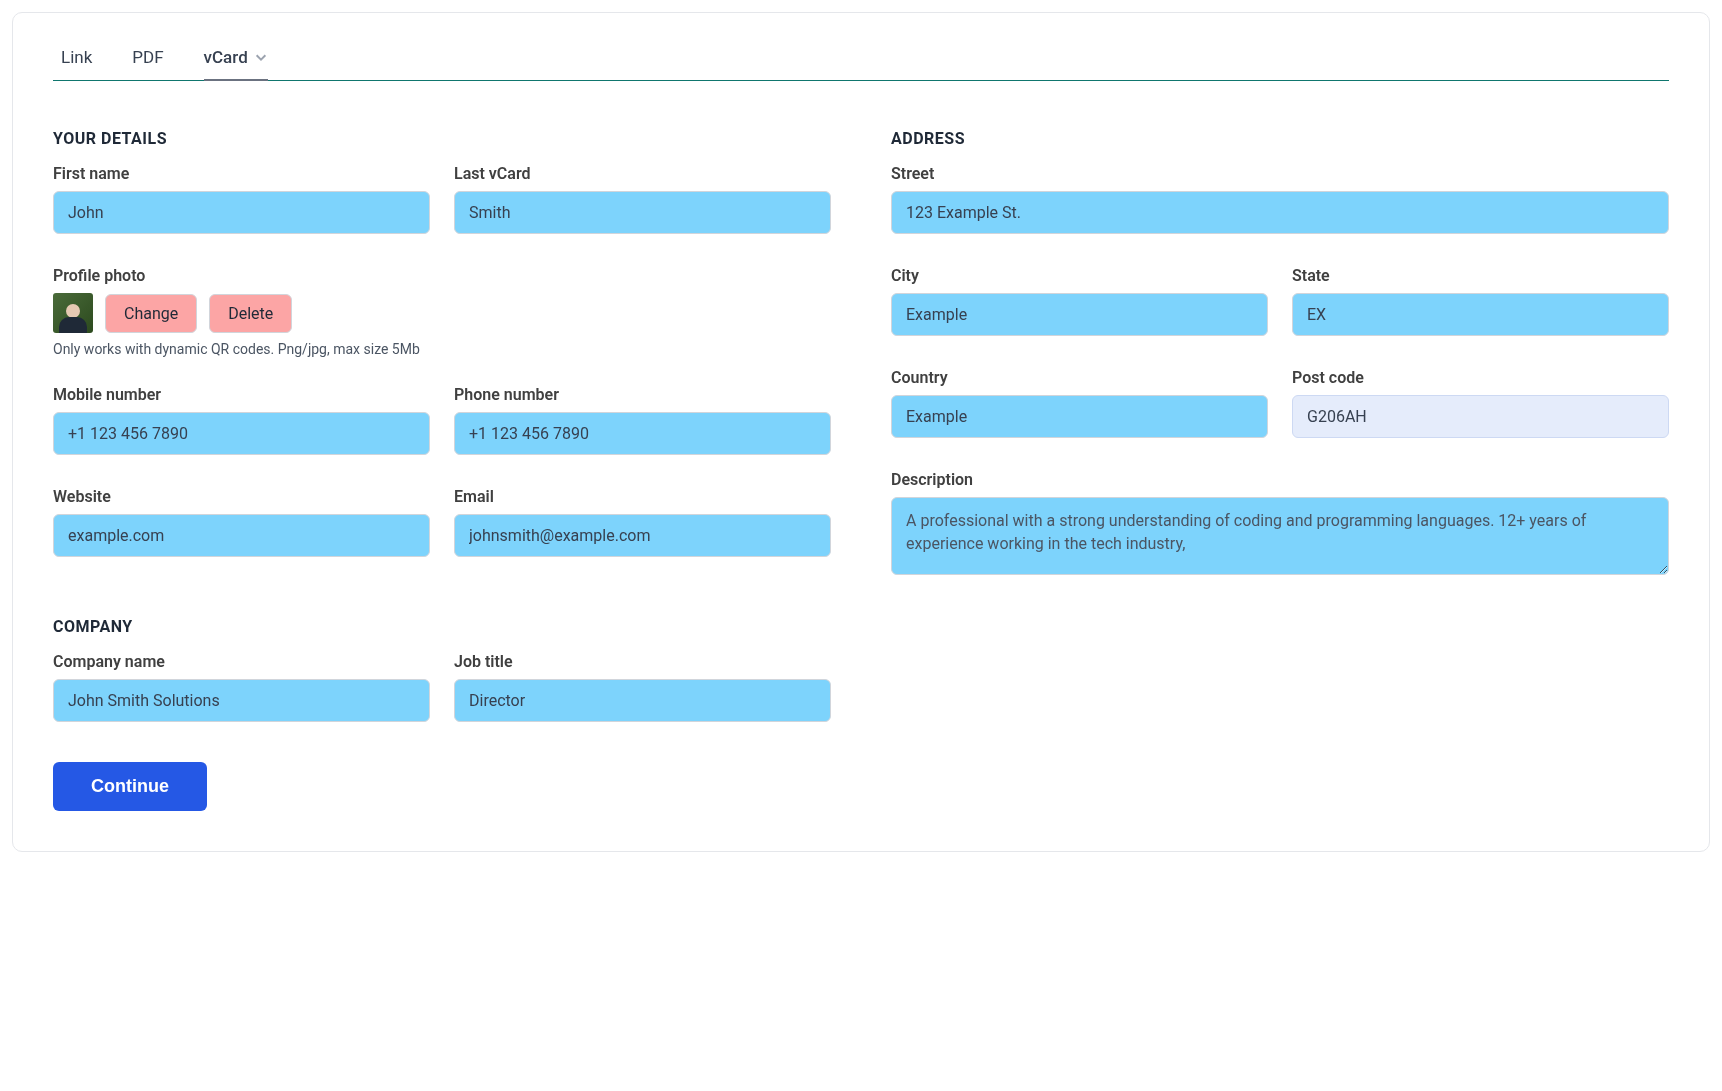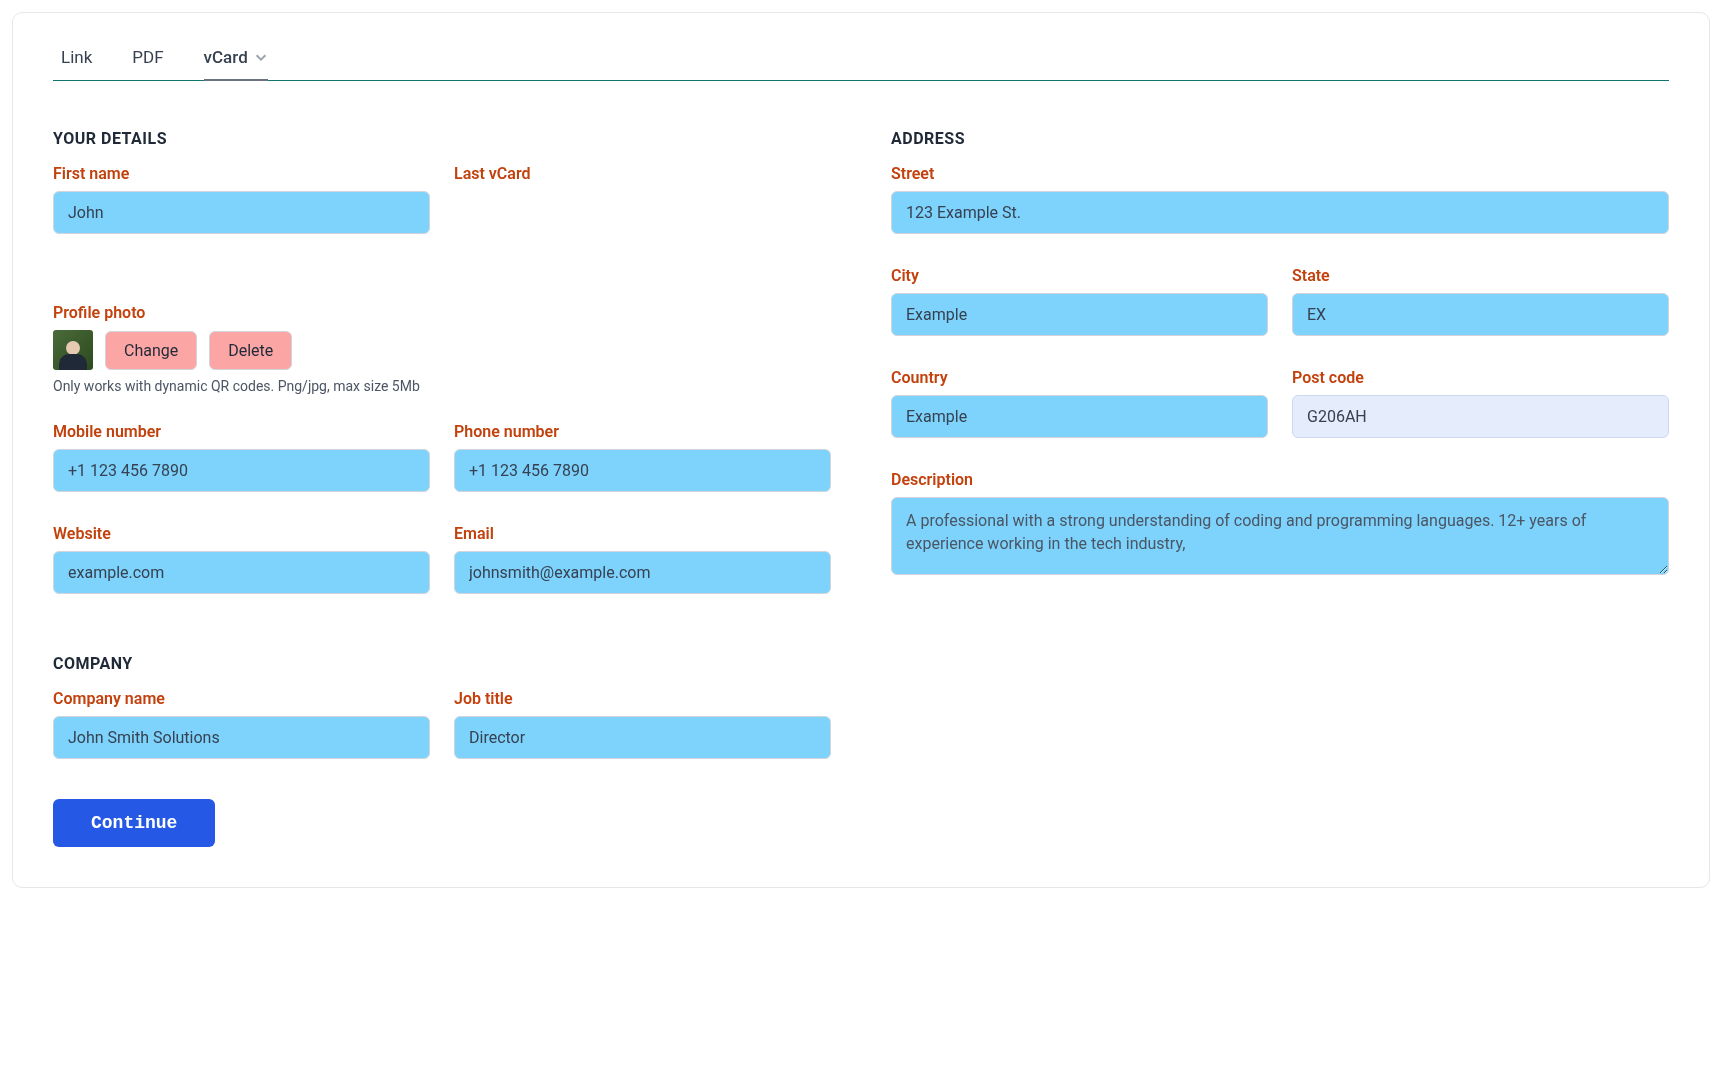--- a/index.html
+++ b/index.html
@@ -61,21 +61,21 @@
     .row2 {
       display: grid;
       grid-template-columns: 1fr 1fr;
       gap: 24px;
     }
     .field { margin-bottom: 32px; }
     .field label {
       display: block;
       font-size: 16px;
       font-weight: 600;
-      color: #c2410c;
+      color: #404040;
       margin-bottom: 8px;
     }
     .input, textarea {
       width: 100%;
       border: 1px solid #d1d5db;
       border-radius: 6px;
       padding: 11px 14px;
       font-size: 16px;
       color: #374151;
       font-family: inherit;
@@ -84,21 +84,21 @@
     .input.highlight {
       background: #e5ecfb;
       border-color: #cdd9f3;
     }
     textarea {
       height: 78px;
       resize: both;
       line-height: 1.45;
       color: #4b5563;
     }
-    .photo-block { margin-bottom: 8px; margin-top: 37px; }
+    .photo-block { margin-bottom: 8px; }
     .photo-row {
       display: flex;
       align-items: center;
       gap: 12px;
       margin-bottom: 8px;
     }
     .avatar {
       width: 40px;
       height: 40px;
       border-radius: 3px;
@@ -144,21 +144,21 @@
     .continue {
       margin-top: 8px;
       background: #2558e5;
       color: #fff;
       border: none;
       border-radius: 6px;
       padding: 14px 38px;
       font-size: 18px;
       font-weight: 600;
       cursor: pointer;
-      font-family: Liberation Mono, monospace;
+      font-family: Liberation Sans, sans-serif;
     }
   </style>
 </head>
 <body>
 
 <div class="card">
 
   <div class="tabs">
     <div class="tab">Link</div>
     <div class="tab">PDF</div>
@@ -175,20 +175,21 @@
     <div>
       <div class="section-title">YOUR DETAILS</div>
 
       <div class="row2">
         <div class="field">
           <label>First name</label>
           <input class="input" type="text" value="John" style="">
         </div>
         <div class="field">
           <label>Last vCard</label>
+          <input class="input" type="text" value="Smith" style="">
         </div>
       </div>
 
       <div class="field photo-block">
         <label>Profile photo</label>
         <div class="photo-row">
           <div class="avatar"></div>
           <button class="btn-sm">Change</button>
           <button class="btn-sm">Delete</button>
         </div>

